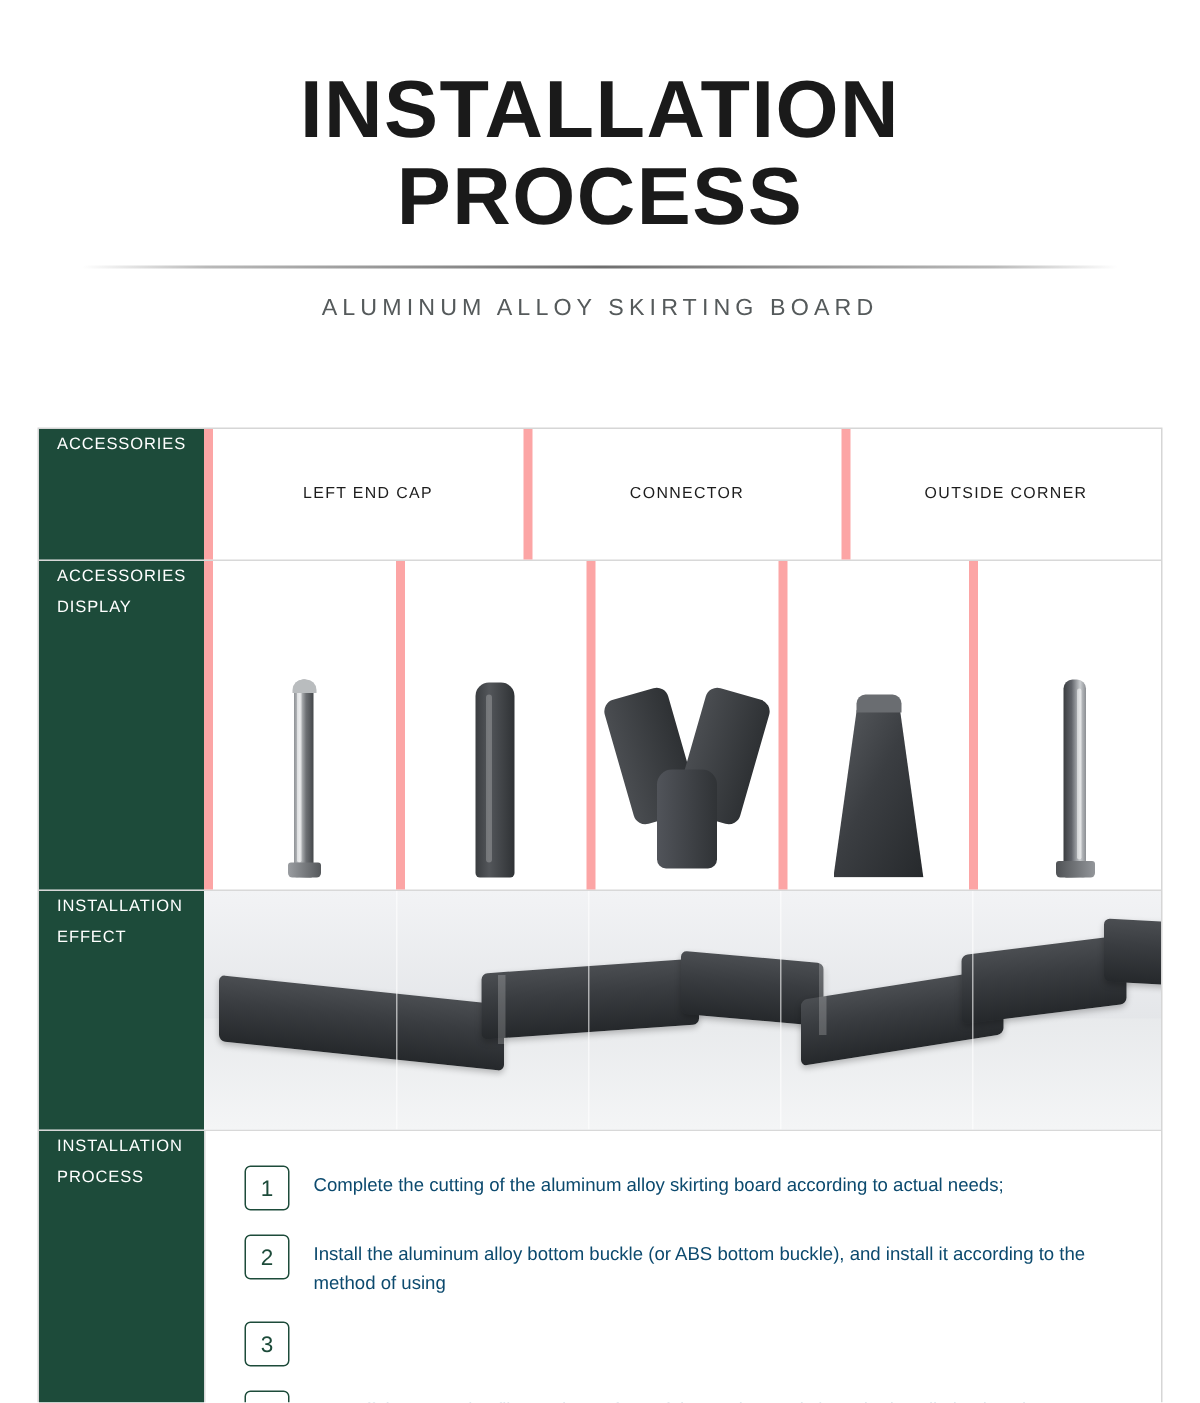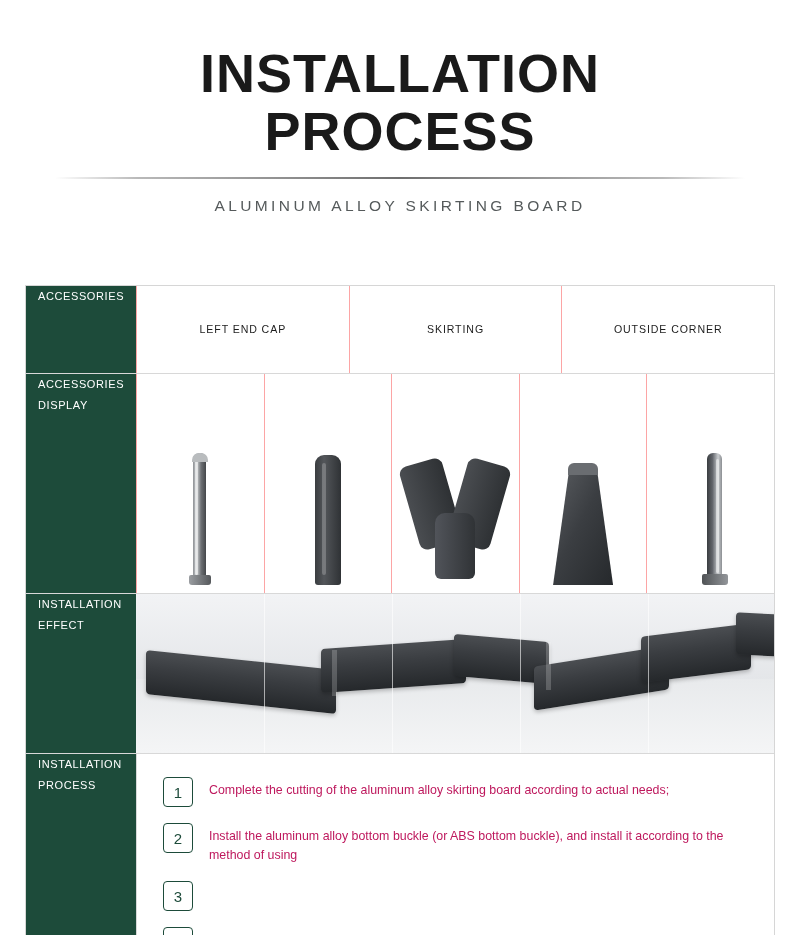--- a/index.html
+++ b/index.html
@@ -63,21 +63,21 @@
     display: flex;
     flex-direction: column;
     justify-content: flex-start;
     padding-left: 12px;
     line-height: 1.9;
   }
   .label-cell.dark2 { background: #1d4b3a; }
   .cells { display: flex; flex: 1 1 auto; }
   .cell {
     flex: 1 1 0;
-    border-left: 1px solid #fca5a5;
+    border-left: 6px solid #fca5a5;
     display: flex;
     align-items: center;
     justify-content: center;
     text-align: center;
     position: relative;
   }
 
   
   .row-head { height: 88px; border-bottom: 1px solid #d8d8d8; }
   .row-head .cell {
@@ -117,21 +117,21 @@
     color: #1d4b3a;
     font-size: 15px;
     display: flex;
     align-items: center;
     justify-content: center;
     margin-right: 16px;
     margin-top: 1px;
   }
   .step-text {
     font-size: 12.4px;
-    color: #be185d;
+    color: #0c4a6e;
     line-height: 1.55;
     padding-top: 5px;
   }
 
   
   .art { position: relative; }
 
   
   .endcap { width: 26px; height: 132px; }
   .endcap .body {
@@ -283,21 +283,21 @@
 
     <div class="row row-head">
       <div class="label-cell">
         <span>ACCESSORIES</span>
       </div>
       <div class="cells">
         <div class="cell">
           <span>LEFT END CAP</span>
         </div>
         <div class="cell">
-          <span>SKIRTING</span>
+          <span>CONNECTOR</span>
         </div>
         <div class="cell">
           <span>OUTSIDE CORNER</span>
         </div>
       </div>
     </div>
 
     <div class="row row-display">
       <div class="label-cell">
         <span>ACCESSORIES</span>

